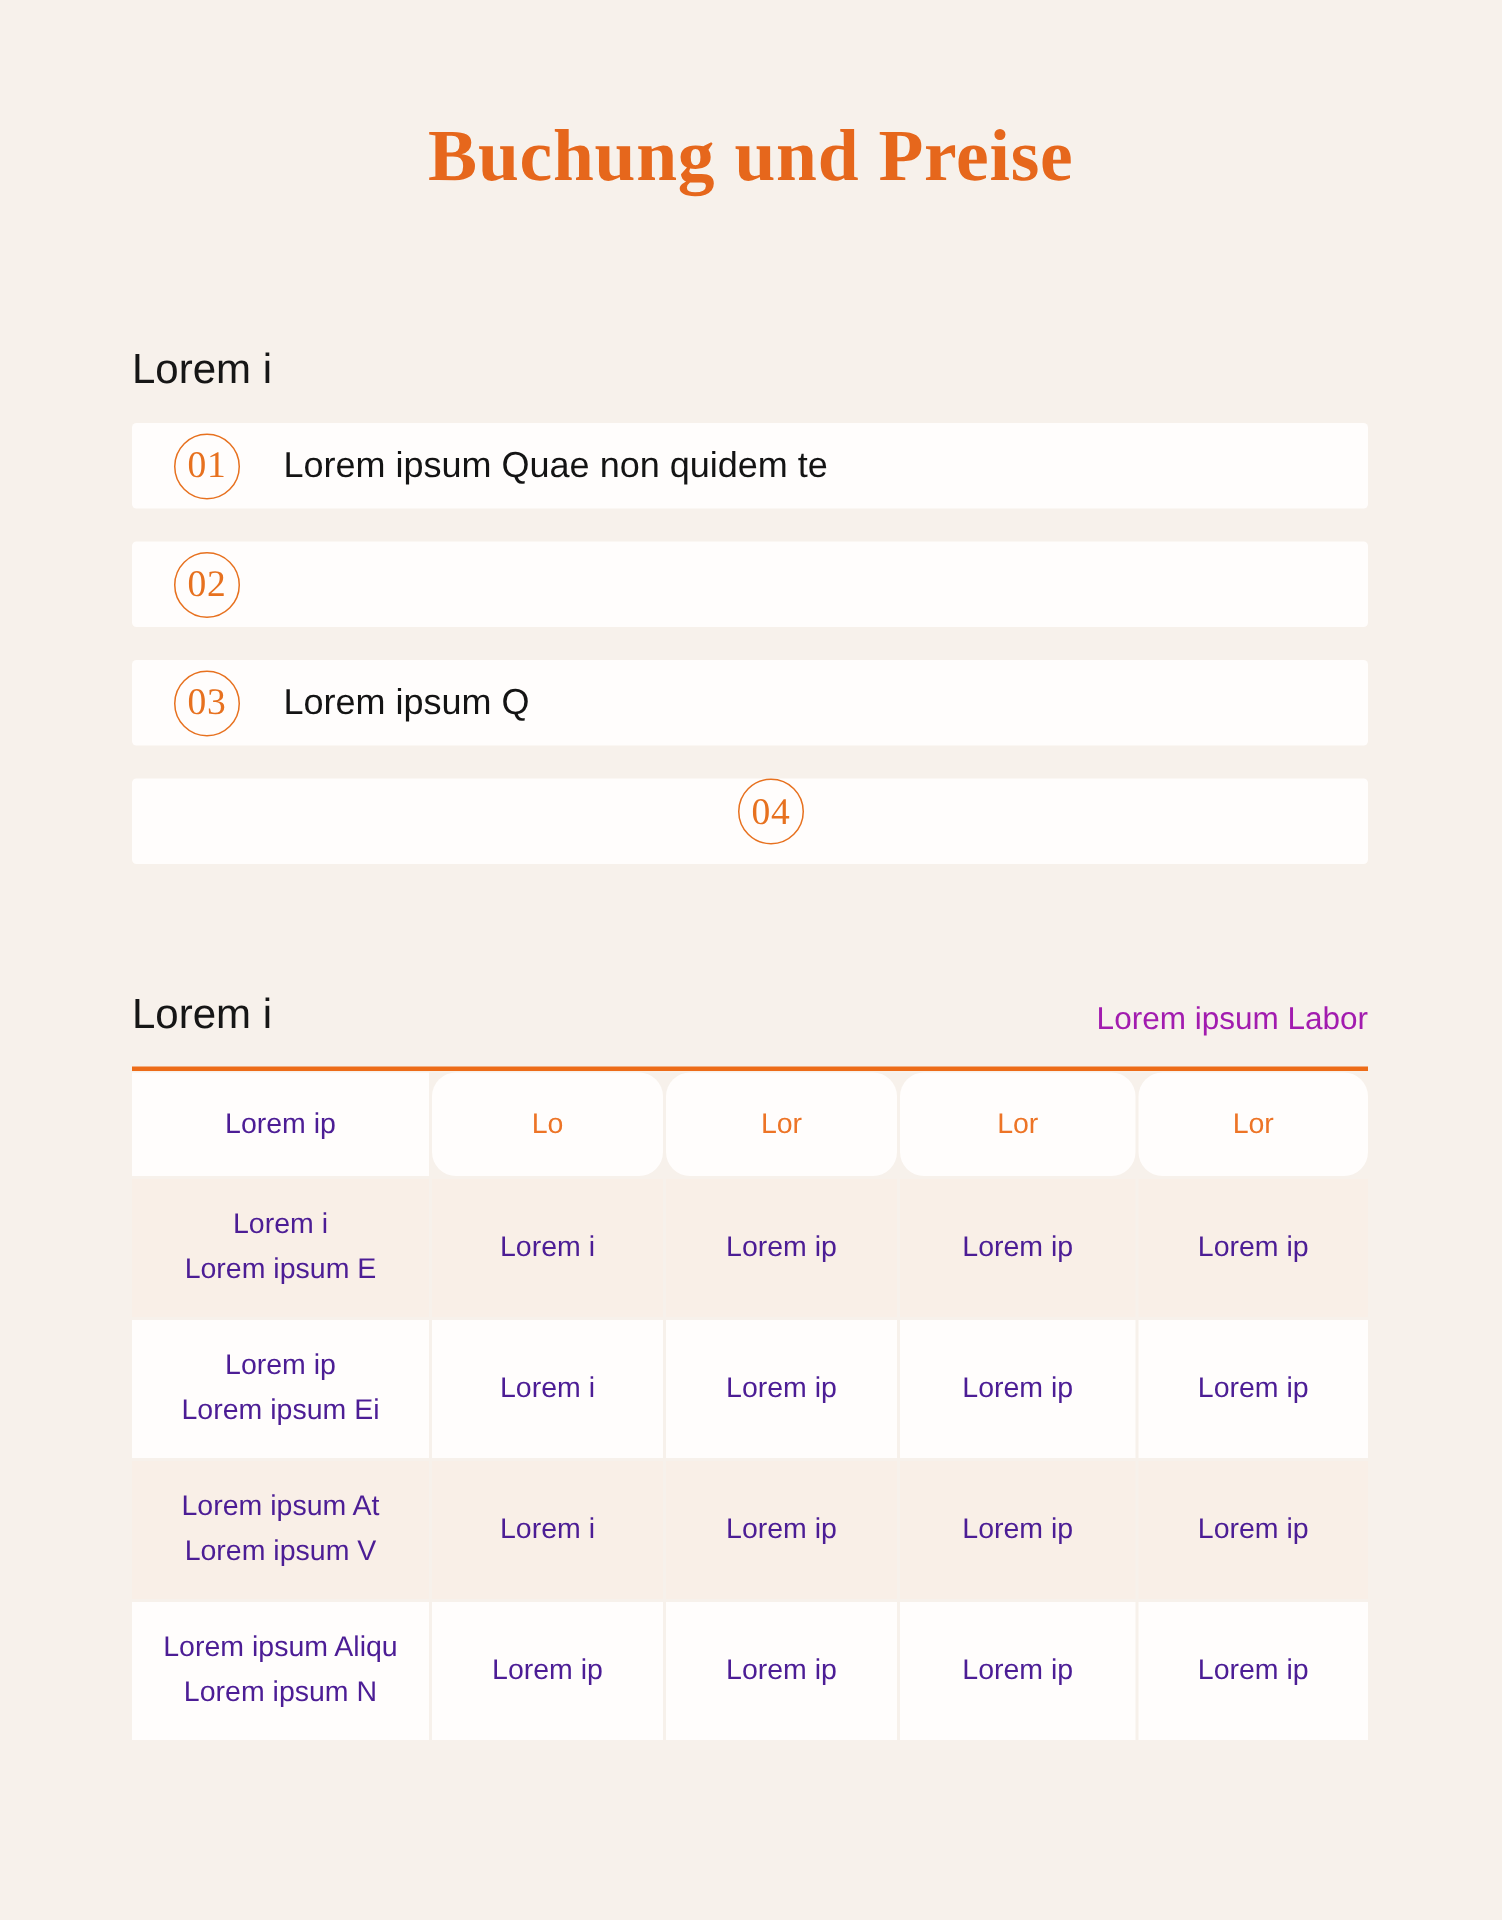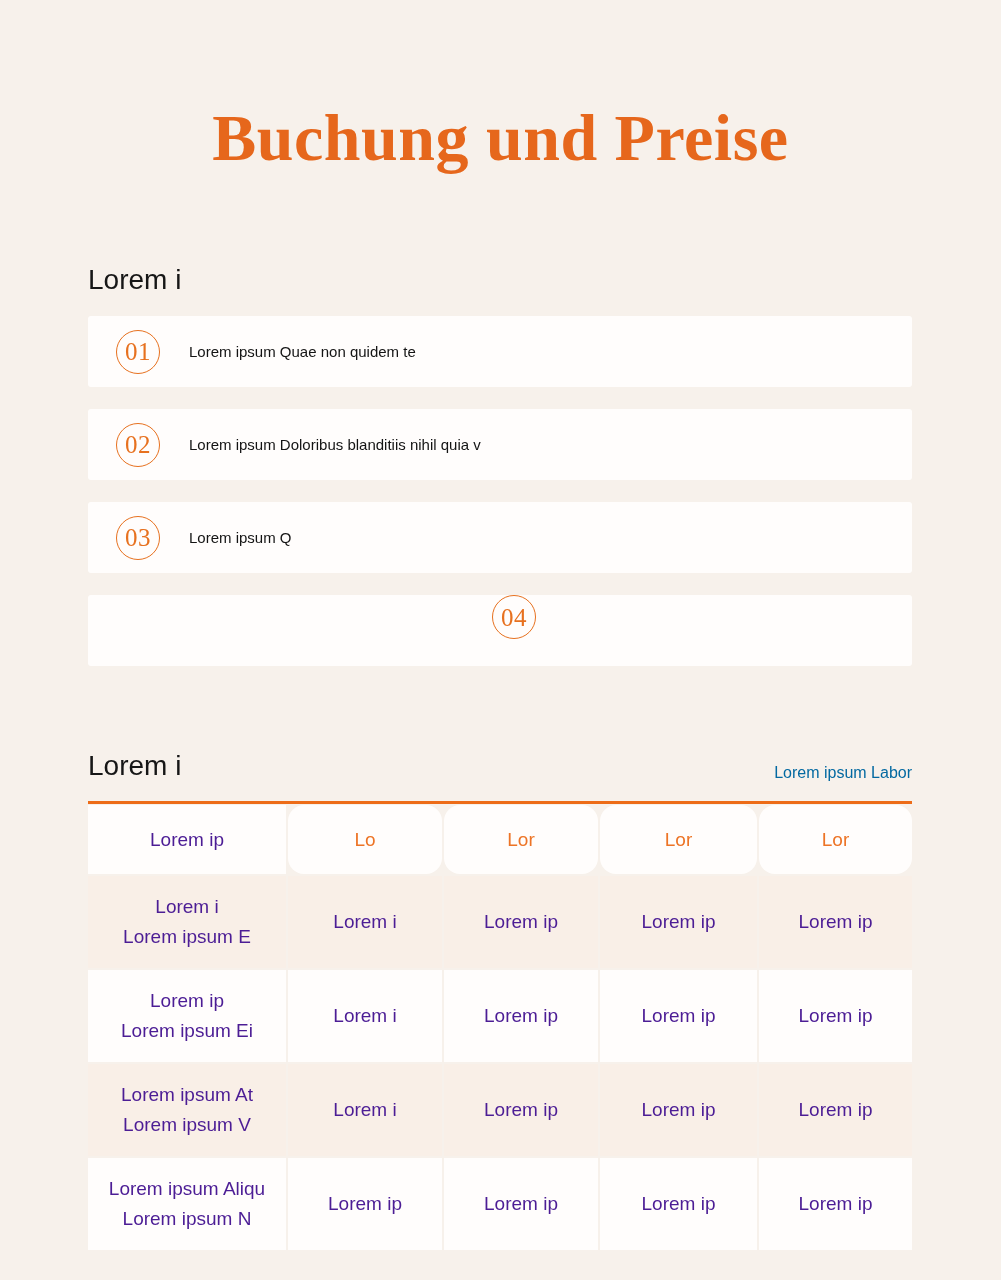--- a/index.html
+++ b/index.html
@@ -19,25 +19,25 @@
     height: 1280px;
     position: relative;
   }
   .content {
     margin: 0 89px 0 88px; 
   }
 
   
   .page-title {
     margin: 0;
-    padding-top: 102px;
+    padding-top: 68px;
     text-align: center;
     font-family: "Liberation Serif", serif;
     font-weight: 600;
-    font-size: 66px;
+    font-size: 49px;
     line-height: 72px;
     letter-spacing: 0.5px;
     color: #e6671c;
   }
 
   
   .section-heading {
     margin: 0;
     font-size: 28px;
     line-height: 36px;
@@ -46,21 +46,21 @@
   }
 
   
   .steps-section {
     margin-top: 88px;
   }
   .step-list {
     margin-top: 18px;
   }
   .step-row {
-    height: 71px;
+    height: 57px;
     background: #fffdfc;
     border-radius: 3px;
     margin-bottom: 22px;
     display: flex;
     align-items: center;
     padding-left: 28px;
     box-sizing: border-box;
   }
   .step-row:last-child { margin-bottom: 0; flex-direction: column; }
   .step-badge {
@@ -76,36 +76,36 @@
   }
   .step-number {
     font-family: "Liberation Serif", serif;
     font-size: 25px;
     line-height: 1;
     color: #e7711f;
     letter-spacing: 0.5px;
   }
   .step-text {
     margin-left: 29px;
-    font-size: 15px;
+    font-size: 24px;
     color: #141414;
   }
 
   
   .pricing-section {
     margin-top: 82px;
   }
   .pricing-head {
     display: flex;
     align-items: flex-end;
     justify-content: space-between;
   }
   .pricing-right-label {
-    font-size: 16px;
-    color: #0369a1;
+    font-size: 21px;
+    color: #a21caf;
     padding-bottom: 2px;
   }
   .accent-rule {
     margin-top: 17px;
     height: 3px;
     background: #ed6c18;
   }
 
   
   .price-table {
@@ -152,21 +152,20 @@
         <span class="step-badge">
           <span class="step-number">01</span>
         </span>
         <span class="step-text">Lorem ipsum Quae non quidem te</span>
       </div>
 
       <div class="step-row">
         <span class="step-badge">
           <span class="step-number">02</span>
         </span>
-        <span class="step-text">Lorem ipsum Doloribus blanditiis nihil quia v</span>
       </div>
 
       <div class="step-row">
         <span class="step-badge">
           <span class="step-number">03</span>
         </span>
         <span class="step-text">Lorem ipsum Q</span>
       </div>
 
       <div class="step-row">

